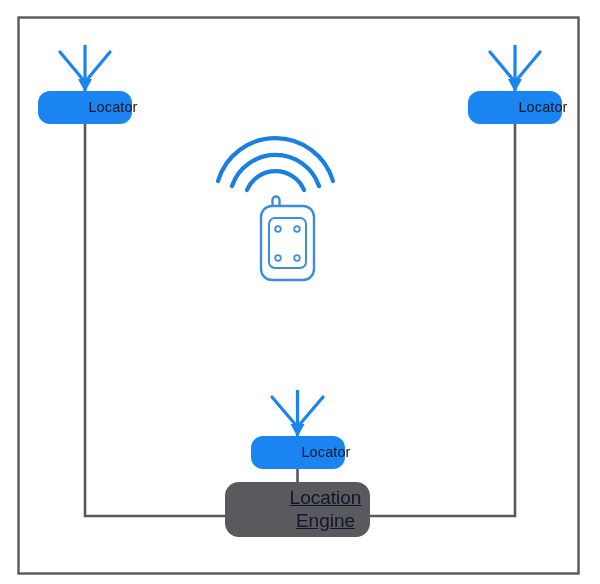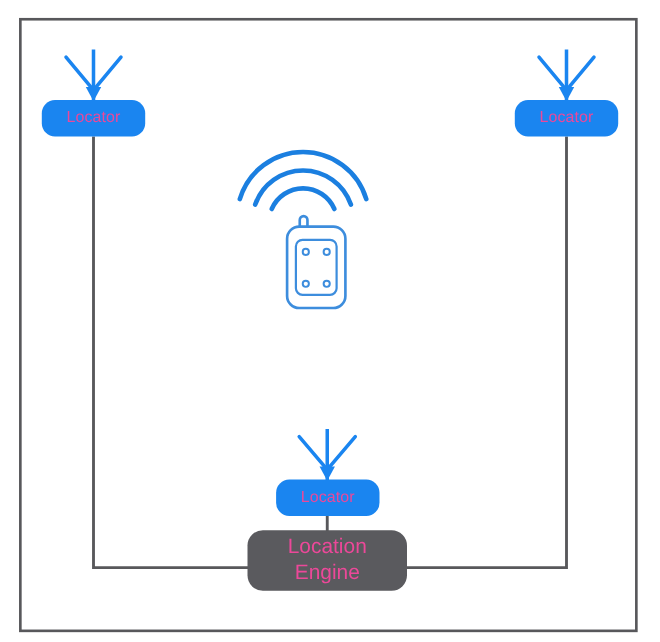--- a/index.html
+++ b/index.html
@@ -25,23 +25,24 @@
     top: 0;
     width: 600px;
     height: 584px;
   }
   .node-label {
     position: absolute;
     display: flex;
     align-items: center;
     justify-content: center;
     text-align: center;
-    color: #ec4899;
+    color: #0f172a;
     pointer-events: none;
     white-space: pre-line;
+    padding-left: 28px;
   }
   .locator-label {
     font-size: 14.5px;
     letter-spacing: 0.1px;
     line-height: 1;
   }
   .engine-label {
     font-size: 19px;
     line-height: 1.18;
   }
@@ -121,17 +122,17 @@
       <circle cx="297" cy="258" r="2.8" fill="none" stroke="#3d8ddd" stroke-width="1.8"></circle>
     </g>
   </svg>
 
   <div class="node-label locator-label" style="left:38px; top:91px; width:94px; height:33px;">Locator</div>
 
   <div class="node-label locator-label" style="left:468px; top:91px; width:94px; height:33px;">Locator</div>
 
   <div class="node-label locator-label" style="left:251px; top:436px; width:94px; height:33px;">Locator</div>
 
-  <div class="node-label engine-label" style="left:225px; top:482px; width:145px; height:55px;">Location
+  <div class="node-label engine-label" style="left:225px; top:482px; width:145px; height:55px;text-decoration:underline;">Location
 Engine</div>
 
 
 </div>
 
 </body></html>

